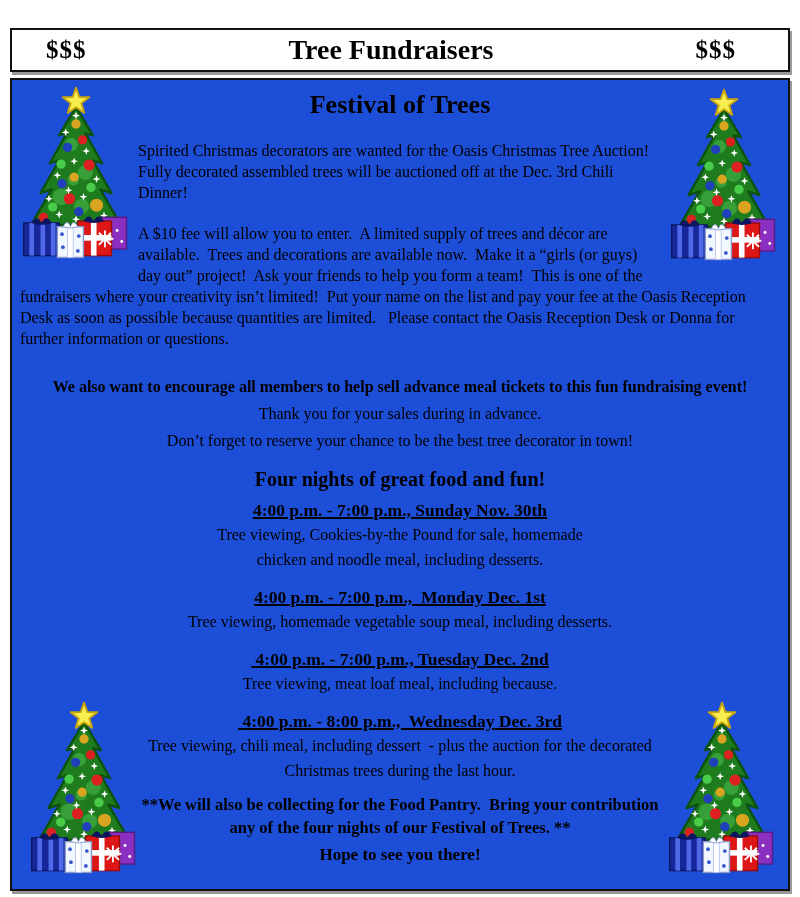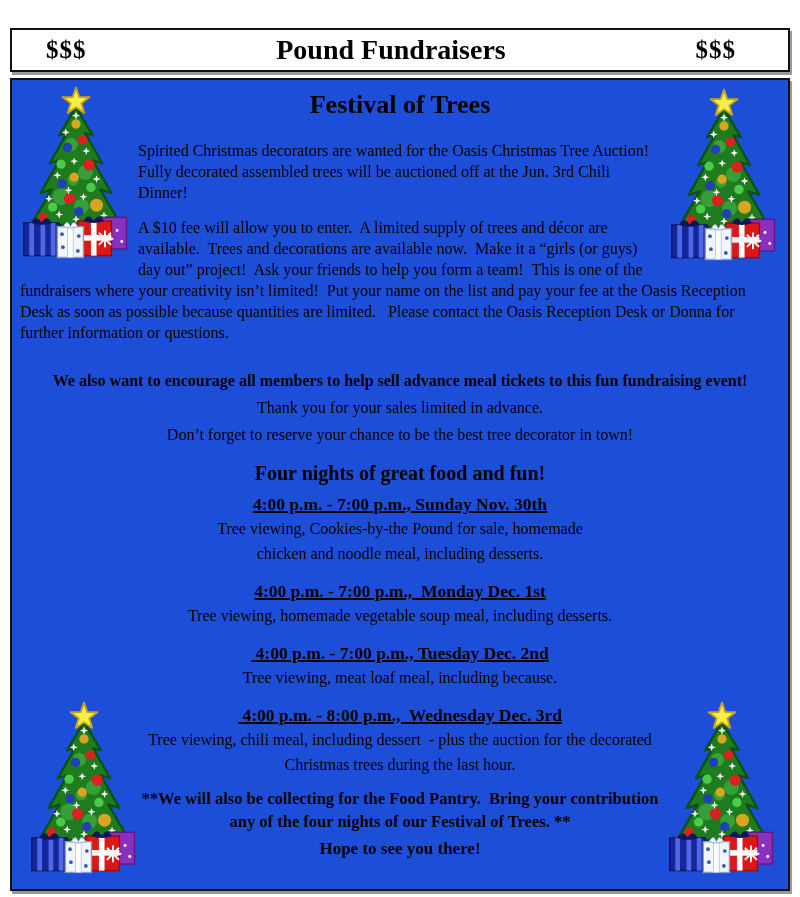--- a/index.html
+++ b/index.html
@@ -35,21 +35,21 @@
   .tree-wrap-tr { float:right; margin:2px 8px 2px 6px; }
   .tree-wrap-bl { position:absolute; left:16px; bottom:10px; }
   .tree-wrap-br { position:absolute; right:10px; bottom:10px; }
   .flyer-title { text-align:center; font-size:26px; font-weight:bold; line-height:34px; margin:6px 0 0 0; }
   .body-par {
     font-size:16px; line-height:21px;
     margin:18px 8px 0 8px;
     white-space:pre-wrap;
     text-align:left;
   }
-  .body-par.second { margin-top:14px; }
+  .body-par.second { margin-top:20px; }
   .cline { text-align:center; white-space:pre-wrap; font-size:16px; line-height:21px; }
   .cline.bold { font-weight:bold;margin-top:27px; }
   .mt14 { margin-top:14px; }
   .mt6  { margin-top:6px; }
   .schedule-title { text-align:center; font-weight:bold; font-size:20px; line-height:28px; margin-top:14px; white-space:pre-wrap; }
   .sched-head {
     text-align:center; font-weight:bold; font-size:17.5px; line-height:23px;
     white-space:pre-wrap;
   }
   .sched-head > span { text-decoration:underline; text-decoration-thickness:2px; }
@@ -136,44 +136,44 @@
         <circle cx="63" cy="160" r="2" fill="#3355cc"></circle>
       <circle cx="46" cy="172" r="2" fill="#3355cc"></circle>
         <circle cx="62" cy="176" r="2" fill="#3355cc"></circle>
       <path d="M46,150 Q51,141 54,150 Q57,141 62,150 Q54,153 46,150" fill="#ffffff" stroke="#8899cc" stroke-width="1"></path>
     </symbol>
   </defs>
 </svg>
 
 <div class="header-box">
   <span class="dollar">$$$</span>
-  <span class="header-title">Pound Fundraisers</span>
+  <span class="header-title">Tree Fundraisers</span>
   <span class="dollar">$$$</span>
 </div>
 
 <div class="main-box">
 
   <div class="tree-wrap-tl">
     <svg class="tree">
         <use href="#xmas-tree"></use>
       </svg>
   </div>
   <div class="tree-wrap-tr">
     <svg class="tree">
         <use href="#xmas-tree"></use>
       </svg>
   </div>
 
   <div class="flyer-title">Festival of Trees</div>
 
-  <p class="body-par">Spirited Christmas decorators are wanted for the Oasis Christmas Tree Auction!  Fully decorated assembled trees will be auctioned off at the Jun. 3rd Chili Dinner!</p>
+  <p class="body-par">Spirited Christmas decorators are wanted for the Oasis Christmas Tree Auction!  Fully decorated assembled trees will be auctioned off at the Dec. 3rd Chili Dinner!</p>
   <p class="body-par second">A $10 fee will allow you to enter.  A limited supply of trees and décor are available.  Trees and decorations are available now.  Make it a “girls (or guys) day out” project!  Ask your friends to help you form a team!  This is one of the fundraisers where your creativity isn’t limited!  Put your name on the list and pay your fee at the Oasis Reception Desk as soon as possible because quantities are limited.   Please contact the Oasis Reception Desk or Donna for further information or questions.</p>
 
   <div class="cline bold mt14">We also want to encourage all members to help sell advance meal tickets to this fun fundraising event!</div>
-  <div class="cline mt6">Thank you for your sales limited in advance.</div>
+  <div class="cline mt6">Thank you for your sales during in advance.</div>
   <div class="cline mt6">Don’t forget to reserve your chance to be the best tree decorator in town!</div>
 
   <div class="schedule-title">Four nights of great food and fun!</div>
 
   <div>
     <div class="sched-head mt6"><span>4:00 p.m. - 7:00 p.m., Sunday Nov. 30th</span></div>
     <div class="sched-line">Tree viewing, Cookies-by-the Pound for sale, homemade</div>
     <div class="sched-line">chicken and noodle meal, including desserts.</div>
   </div>
 

